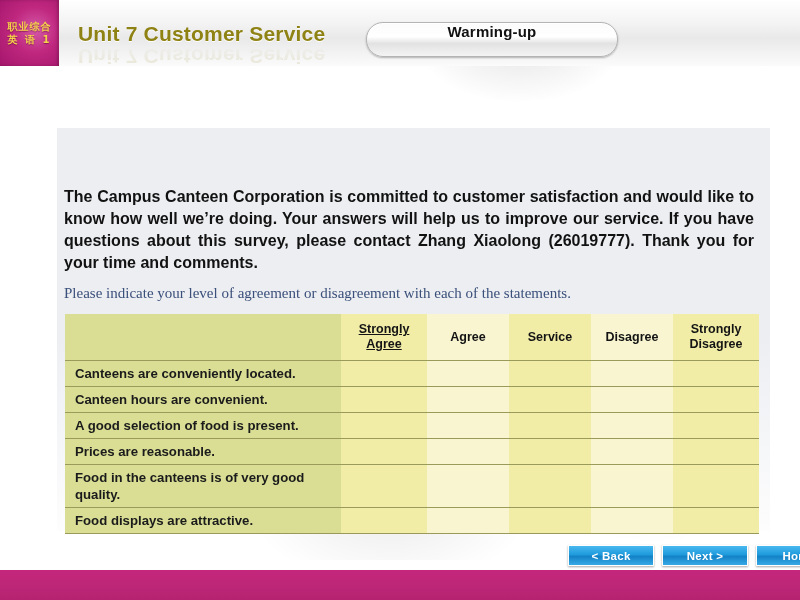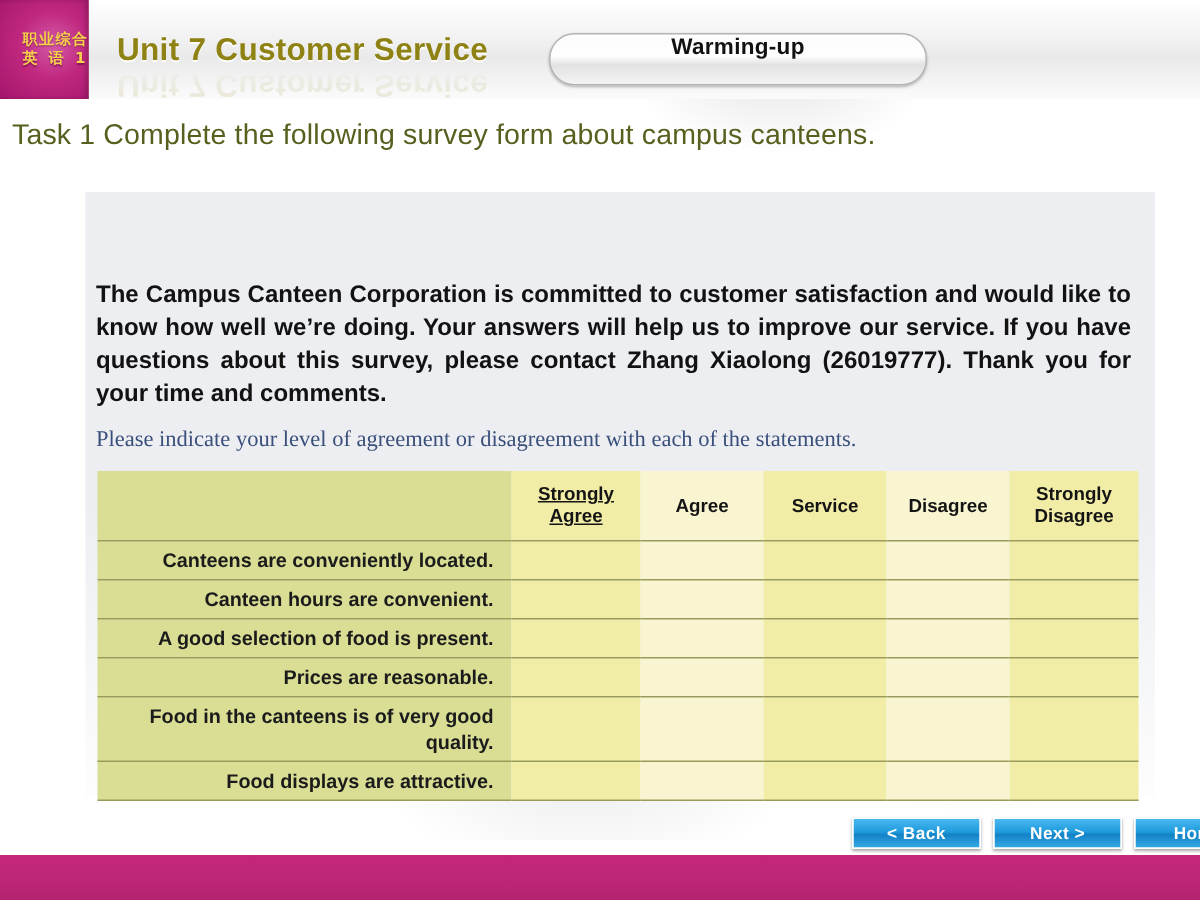--- a/index.html
+++ b/index.html
@@ -24,21 +24,21 @@
   
   .header{
     position:absolute;left:0;top:0;width:800px;height:66px;
     background:linear-gradient(180deg,#ffffff 0%,#f2f2f2 38%,#e9e9e9 58%,#fbfbfb 100%);
   }
   .logo{
     position:absolute;left:0;top:0;width:59px;height:66px;
     background:
       radial-gradient(circle at 60% 45%, #d45aa8 0%, #c0277f 45%, #a3166b 100%),
       linear-gradient(160deg,#c8308b,#9d0e63);
-    display:flex;flex-direction:column;align-items:flex-end;justify-content:center;
+    display:flex;flex-direction:column;align-items:center;justify-content:center;
     box-shadow:inset -2px 0 3px rgba(0,0,0,.18);
   }
   .logo-l1,.logo-l2{
     color:#f6d24a;font-weight:bold;letter-spacing:1px;
     font-family:"DejaVu Sans",sans-serif;
     text-shadow:0 1px 1px rgba(90,0,50,.55);
     white-space:nowrap;
   }
   .logo-l1{font-size:10px;line-height:13px;}
   .logo-l2{font-size:10px;line-height:13px;letter-spacing:2px;}
@@ -118,21 +118,21 @@
 
   thead td{
     border-bottom:1px solid #9a9b5a;
     height:46px;text-align:center;
     font-size:12.5px;font-weight:bold;color:#141414;
     line-height:15px;padding:0 2px;
   }
   thead .c0{background:#f0eda6;}
   tbody td{height:25px;}
   tbody .c0{
-    padding:0 12px 0 10px;text-align:right;
+    padding:0 12px 0 10px;text-align:left;
     font-size:13.2px;font-weight:bold;color:#1b1b1b;
     line-height:17px;
   }
   tbody tr.tall td{height:42px;}
 
   
   .navbar{position:absolute;left:568px;top:545px;display:flex;gap:8px;}
   .navbtn{
     height:19px;min-width:66px;padding:0 9px;
     display:flex;align-items:center;justify-content:center;
@@ -161,21 +161,20 @@
       <div class="logo-l1">职业综合</div>
       <div class="logo-l2">英 语 1</div>
     </div>
     <div class="unit-title">Unit 7 Customer Service</div>
     <div class="unit-title-reflect">Unit 7 Customer Service</div>
     <div class="warming-btn">
       <span>Warming-up</span>
     </div>
   </div>
 
-  <div class="task-line">Task 1 Complete the following survey form about campus  canteens.</div>
 
   <div class="panel">
     <div class="survey-body">The Campus Canteen Corporation is committed to customer satisfaction and would like to know how well we’re doing. Your answers will help us to improve our service. If you have questions about this survey, please contact Zhang Xiaolong (26019777). Thank you for your time and comments.</div>
     <div class="survey-note">Please indicate your level of agreement or disagreement with each of the statements.</div>
 
     <table class="tbl">
       <thead>
         <tr>
           <td class="c0"></td>
           <td class="c1">Strongly Agree</td>

